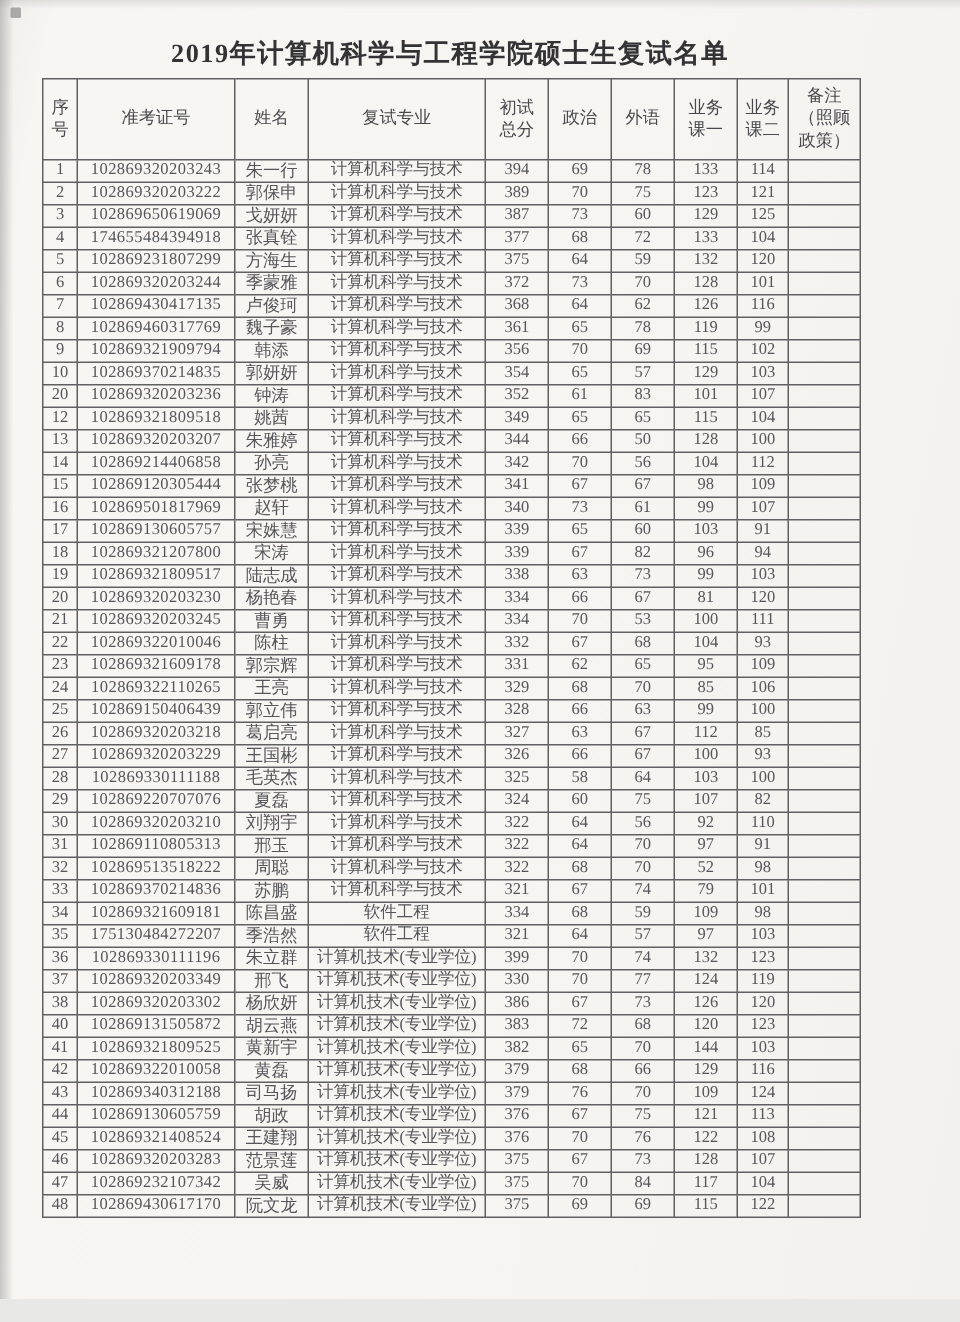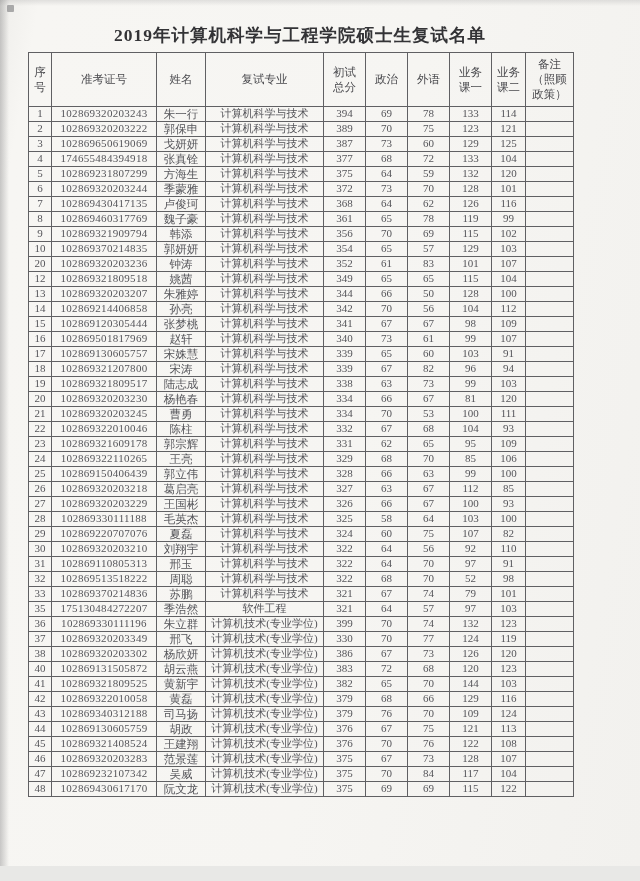--- a/index.html
+++ b/index.html
@@ -531,20 +531,32 @@
           <td class="col-2">苏鹏</td>
           <td class="col-3">计算机科学与技术</td>
           <td class="col-4">321</td>
           <td class="col-5">67</td>
           <td class="col-6">74</td>
           <td class="col-7">79</td>
           <td class="col-8">101</td>
           <td class="col-9"></td>
         </tr>
         <tr>
+          <td class="col-0">34</td>
+          <td class="col-1">102869321609181</td>
+          <td class="col-2">陈昌盛</td>
+          <td class="col-3">软件工程</td>
+          <td class="col-4">334</td>
+          <td class="col-5">68</td>
+          <td class="col-6">59</td>
+          <td class="col-7">109</td>
+          <td class="col-8">98</td>
+          <td class="col-9"></td>
+        </tr>
+        <tr>
           <td class="col-0">35</td>
           <td class="col-1">175130484272207</td>
           <td class="col-2">季浩然</td>
           <td class="col-3">软件工程</td>
           <td class="col-4">321</td>
           <td class="col-5">64</td>
           <td class="col-6">57</td>
           <td class="col-7">97</td>
           <td class="col-8">103</td>
           <td class="col-9"></td>

